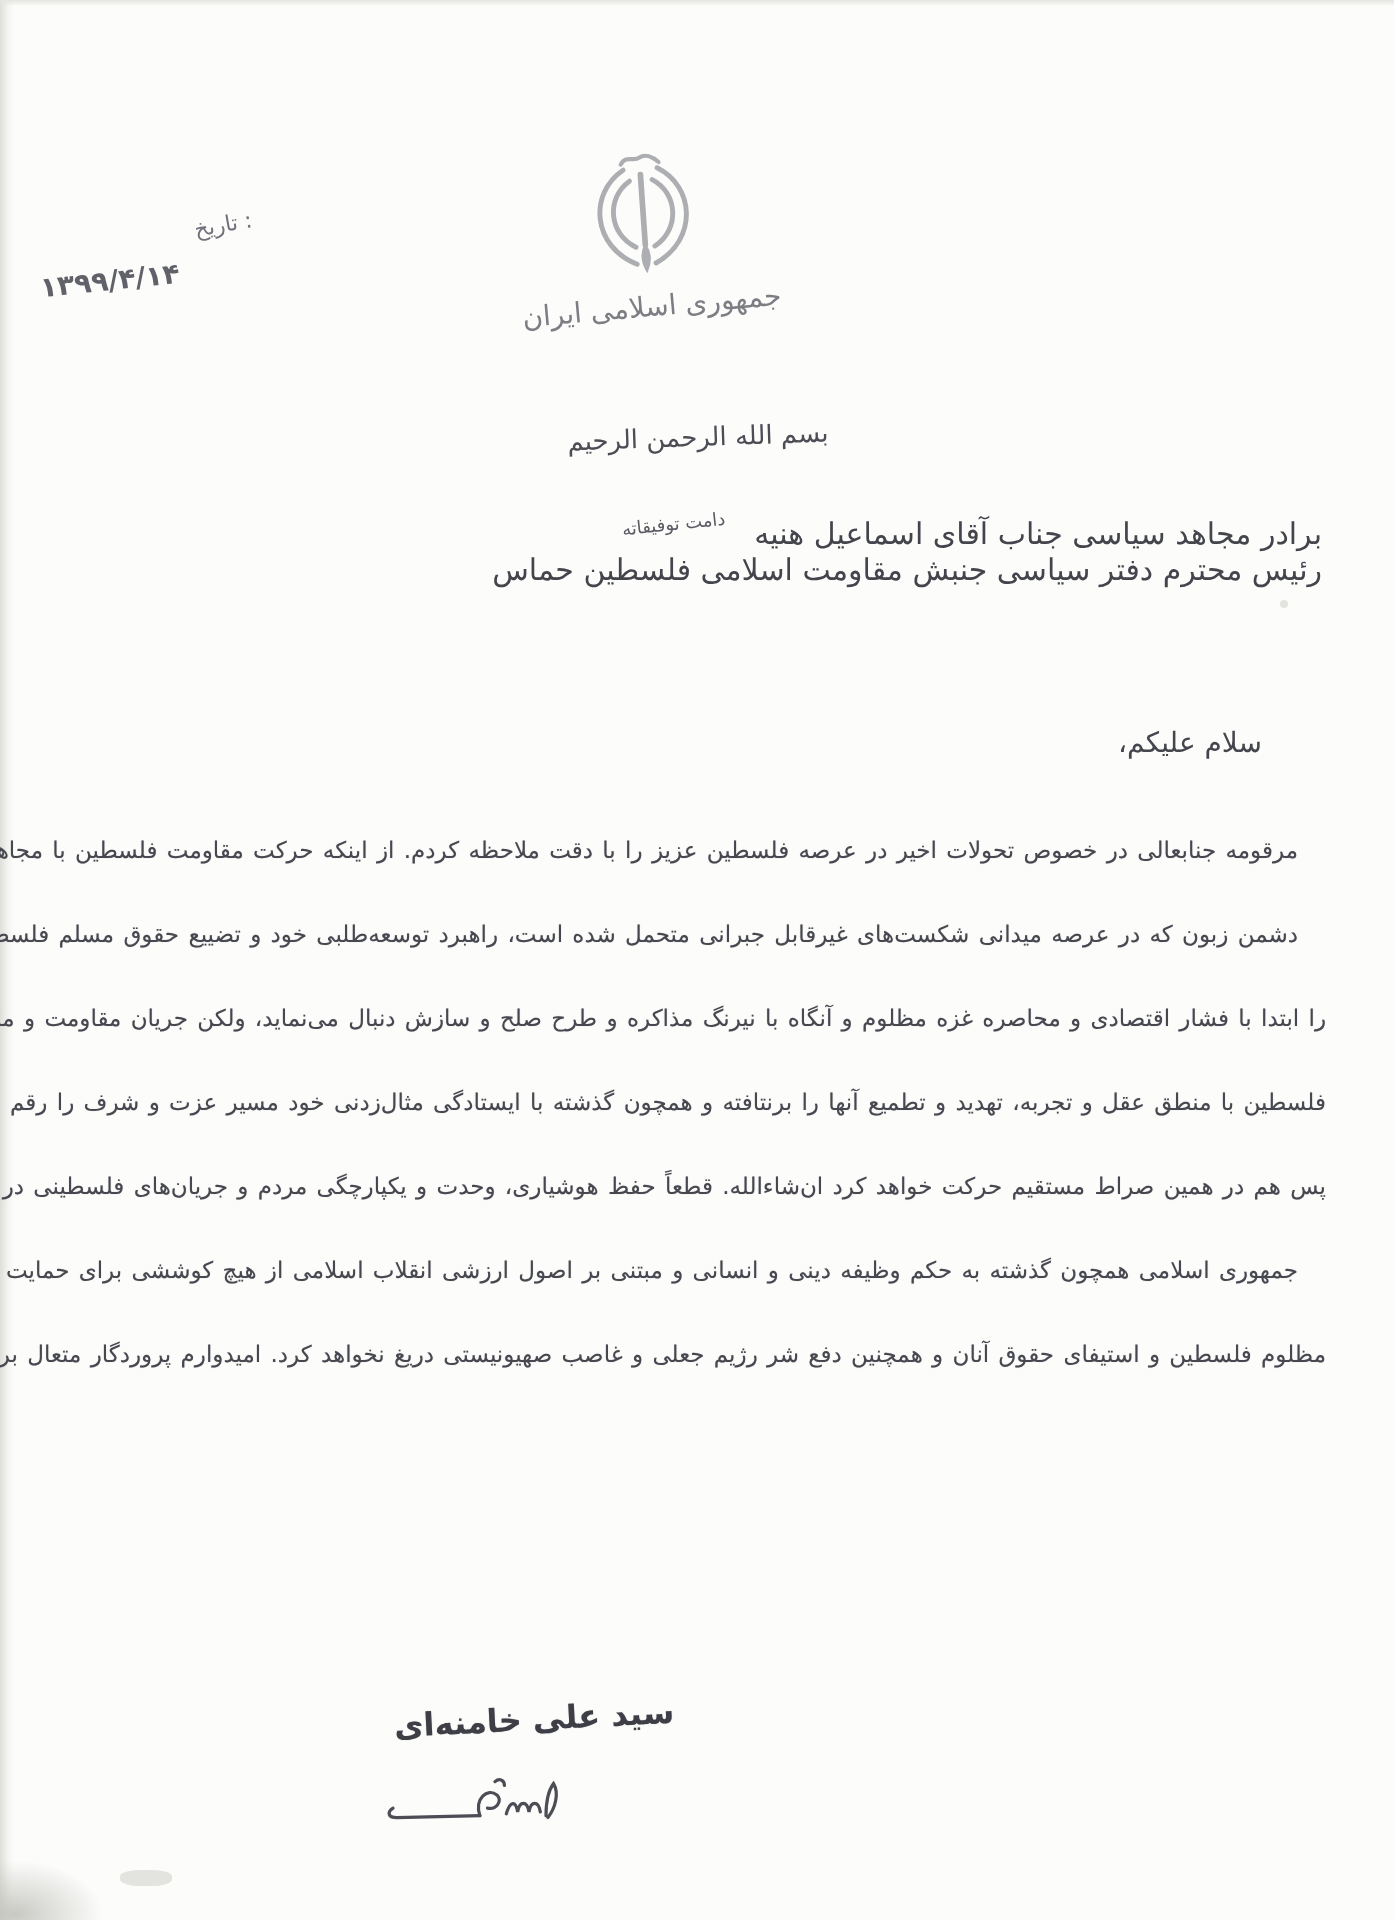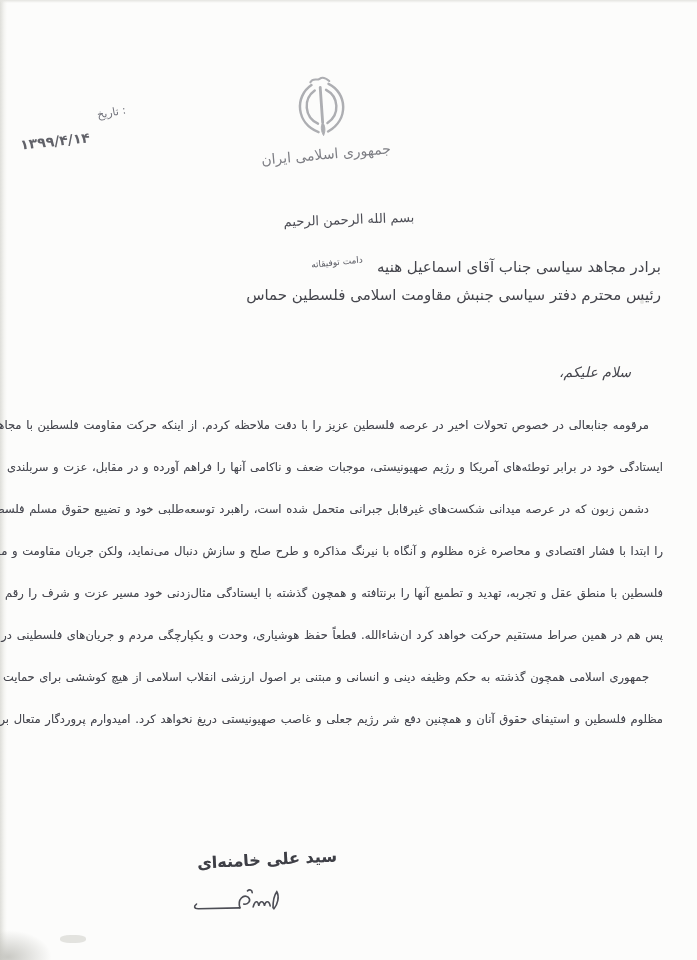--- a/index.html
+++ b/index.html
@@ -51,22 +51,22 @@
     font-size:13px; color:#4c4d55; direction:rtl; white-space:nowrap;
   }
 
   
   .recipient { position:absolute; right:36px; top:258px; direction:rtl; text-align:right; }
   .rcp-l1 { font-size:15px; color:#44454c; white-space:nowrap; }
   .honorific {
     font-size:9px; color:#5a5b63; position:relative; top:-7px;
     margin-right:9px; display:inline-block; transform:rotate(-6deg);
   }
-  .rcp-l2 { font-size:15px; color:#44454c; margin-top:10px; white-space:nowrap; }
-  .salutation { position:absolute; right:66px; top:364px; font-size:14px; direction:rtl; color:#45464d;font-style:italic; }
+  .rcp-l2 { font-size:15px; color:#44454c; margin-top:0; white-space:nowrap; }
+  .salutation { position:absolute; right:66px; top:364px; font-size:14px; direction:rtl; color:#45464d; }
 
   
   .body-block { position:absolute; top:404px; right:34px; left:40px; direction:rtl; }
   .line {
     height:42px; line-height:42px; font-size:11.5px;
     white-space:nowrap; text-align:right; color:#46474f;
     word-spacing:1px; text-shadow:0 0 .5px rgba(70,71,79,.35);
   }
   .indent { padding-right:14px; }
 
@@ -115,21 +115,20 @@
       <span>برادر مجاهد سیاسی جناب آقای اسماعیل هنیه</span>
       <span class="honorific">دامت توفیقاته</span>
     </div>
     <div class="rcp-l2">رئیس محترم دفتر سیاسی جنبش مقاومت اسلامی فلسطین حماس</div>
   </div>
   <div class="salutation">سلام علیکم،</div>
 
   <div class="body-block">
     <div>
       <div class="line indent">مرقومه جنابعالی در خصوص تحولات اخیر در عرصه فلسطین عزیز را با دقت ملاحظه کردم. از اینکه حرکت مقاومت فلسطین با مجاهدت و</div>
-      <div class="line">ایستادگی خود در برابر توطئه‌های آمریکا و رژیم صهیونیستی، موجبات ضعف و ناکامی آنها را فراهم آورده و در مقابل، عزت و سربلندی</div>
     </div>
     <div>
       <div class="line indent">دشمن زبون که در عرصه میدانی شکست‌های غیرقابل جبرانی متحمل شده است، راهبرد توسعه‌طلبی خود و تضییع حقوق مسلم فلسطینی‌ها</div>
       <div class="line">را ابتدا با فشار اقتصادی و محاصره غزه مظلوم و آنگاه با نیرنگ مذاکره و طرح صلح و سازش دنبال می‌نماید، ولکن جریان مقاومت و ملت شجاع</div>
       <div class="line">فلسطین با منطق عقل و تجربه، تهدید و تطمیع آنها را برنتافته و همچون گذشته با ایستادگی مثال‌زدنی خود مسیر عزت و شرف را رقم زده و از این</div>
       <div class="line">پس هم در همین صراط مستقیم حرکت خواهد کرد ان‌شاءالله. قطعاً حفظ هوشیاری، وحدت و یکپارچگی مردم و جریان‌های فلسطینی در خنثی‌سازی</div>
     </div>
     <div>
       <div class="line indent">جمهوری اسلامی همچون گذشته به حکم وظیفه دینی و انسانی و مبتنی بر اصول ارزشی انقلاب اسلامی از هیچ کوششی برای حمایت از مردم</div>
       <div class="line">مظلوم فلسطین و استیفای حقوق آنان و همچنین دفع شر رژیم جعلی و غاصب صهیونیستی دریغ نخواهد کرد. امیدوارم پروردگار متعال بر عزت و</div>

